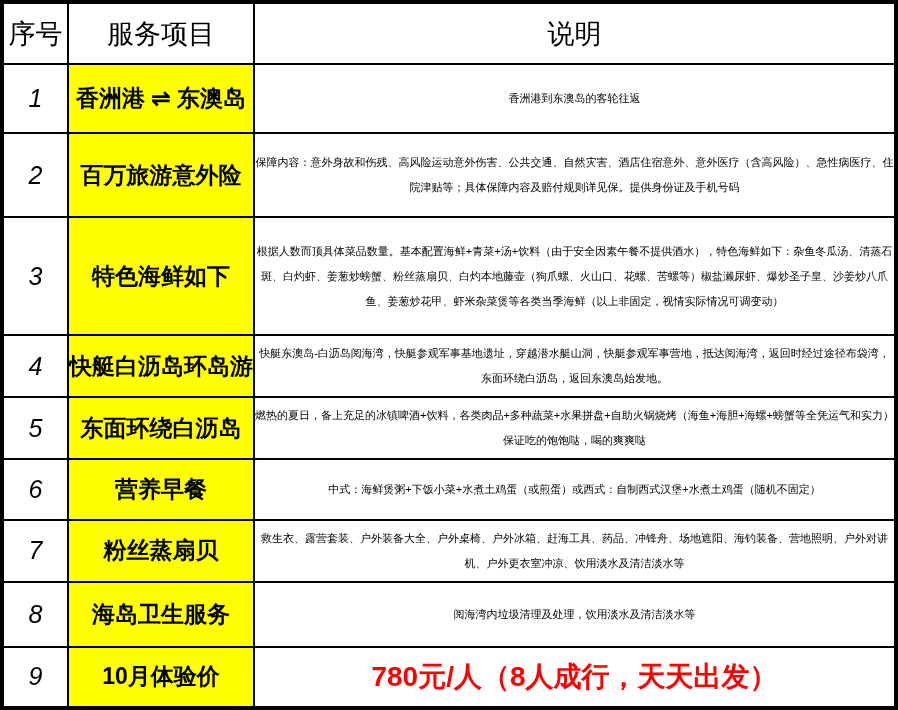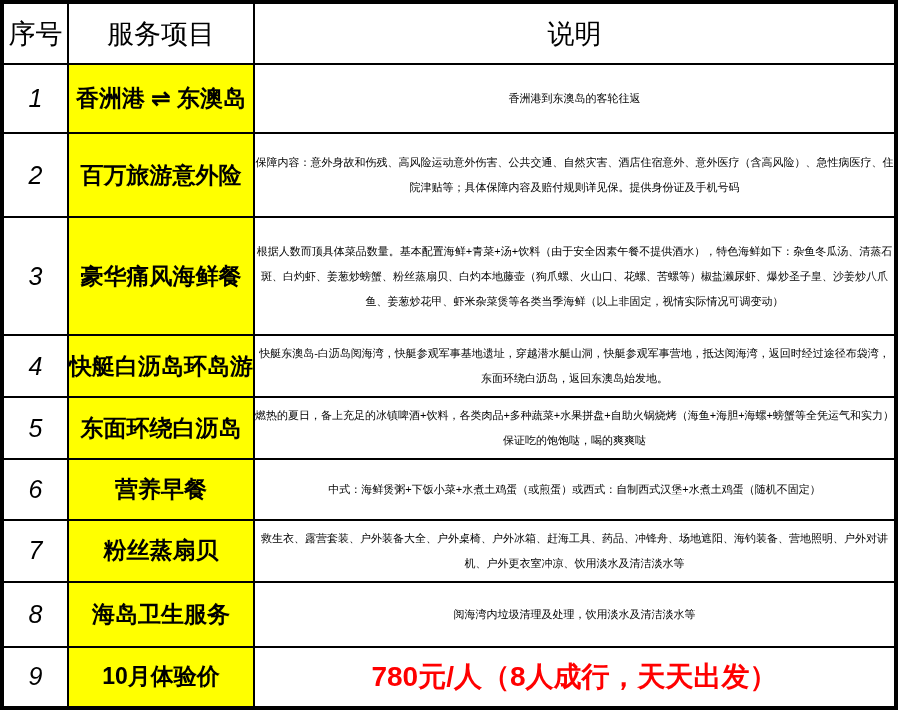--- a/index.html
+++ b/index.html
@@ -107,21 +107,21 @@
     </tr>
 
     <tr class="r2">
       <td class="num-cell">2</td>
       <td class="item-cell">百万旅游意外险</td>
       <td class="desc-cell">保障内容：意外身故和伤残、高风险运动意外伤害、公共交通、自然灾害、酒店住宿意外、意外医疗（含高风险）、急性病医疗、住院津贴等；具体保障内容及赔付规则详见保。提供身份证及手机号码</td>
     </tr>
 
     <tr class="r3">
       <td class="num-cell">3</td>
-      <td class="item-cell">豪华痛风海鲜餐</td>
+      <td class="item-cell">特色海鲜如下</td>
       <td class="desc-cell">根据人数而顶具体菜品数量。基本配置海鲜+青菜+汤+饮料（由于安全因素午餐不提供酒水），特色海鲜如下：杂鱼冬瓜汤、清蒸石斑、白灼虾、姜葱炒螃蟹、粉丝蒸扇贝、白灼本地藤壶（狗爪螺、火山口、花螺、苦螺等）椒盐濑尿虾、爆炒圣子皇、沙姜炒八爪鱼、姜葱炒花甲、虾米杂菜煲等各类当季海鲜（以上非固定，视情实际情况可调变动）</td>
     </tr>
 
     <tr class="r4">
       <td class="num-cell">4</td>
       <td class="item-cell">快艇白沥岛环岛游</td>
       <td class="desc-cell">快艇东澳岛-白沥岛阅海湾，快艇参观军事基地遗址，穿越潜水艇山洞，快艇参观军事营地，抵达阅海湾，返回时经过途径布袋湾，东面环绕白沥岛，返回东澳岛始发地。</td>
     </tr>
 
     <tr class="r5">

